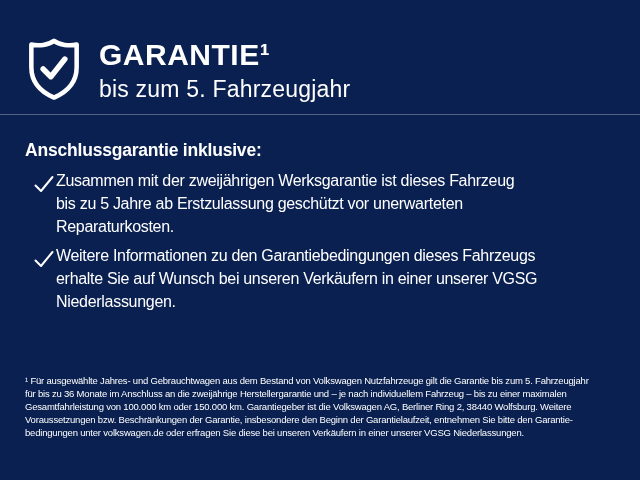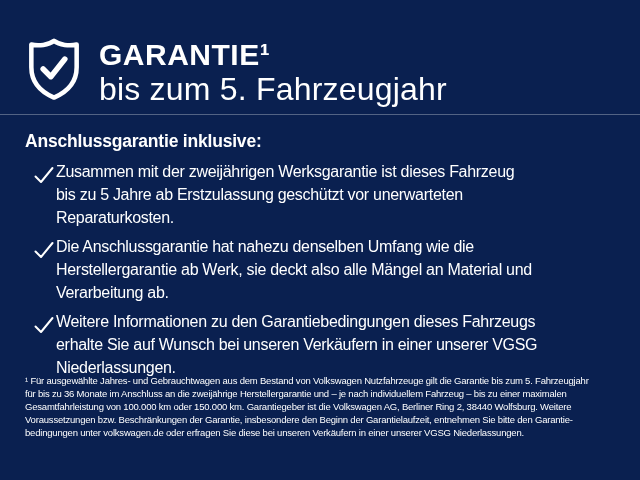--- a/index.html
+++ b/index.html
@@ -35,21 +35,21 @@
   .header-text { margin-top: 2px; }
   .title {
     margin: 0;
     font-size: 30px;
     line-height: 34px;
     font-weight: 700;
     letter-spacing: 0.5px;
   }
   .subtitle {
     margin-top: 1px;
-    font-size: 32px;
+    font-size: 23px;
     line-height: 32px;
     font-weight: 400;
     letter-spacing: 0.2px;
   }
 
   
   .divider {
     position: absolute;
     left: 0;
     top: 114px;
@@ -61,21 +61,21 @@
   }
 
   
   .main {
     position: absolute;
     left: 25px;
     top: 127px;
     width: 600px;
   }
   .section-heading {
-    margin: 3px 0 7px 0;
+    margin: 12px 0 7px 0;
     font-size: 17.5px;
     line-height: 22px;
     font-weight: 700;
     letter-spacing: -0.2px;
   }
   .benefit-list {
     list-style: none;
     margin: 8px;
     padding: 0;
   }
@@ -142,30 +142,20 @@
       <span class="benefit-text">Zusammen mit der zweijährigen Werksgarantie ist dieses Fahrzeug
 bis zu 5 Jahre ab Erstzulassung geschützt vor unerwarteten
 Reparaturkosten.</span>
     </li>
     <li>
       <span class="check">
         <svg width="22" height="22" viewBox="0 0 22 22" fill="none" xmlns="http://www.w3.org/2000/svg">
           <path d="M2.5 12.5 L8 18 L19.5 4" stroke="#FFFFFF" stroke-width="2" stroke-linecap="round" stroke-linejoin="round"></path>
         </svg>
       </span>
-      <span class="benefit-text">Die Anschlussgarantie hat nahezu denselben Umfang wie die
-Herstellergarantie ab Werk, sie deckt also alle Mängel an Material und
-Verarbeitung ab.</span>
-    </li>
-    <li>
-      <span class="check">
-        <svg width="22" height="22" viewBox="0 0 22 22" fill="none" xmlns="http://www.w3.org/2000/svg">
-          <path d="M2.5 12.5 L8 18 L19.5 4" stroke="#FFFFFF" stroke-width="2" stroke-linecap="round" stroke-linejoin="round"></path>
-        </svg>
-      </span>
       <span class="benefit-text">Weitere Informationen zu den Garantiebedingungen dieses Fahrzeugs
 erhalte Sie auf Wunsch bei unseren Verkäufern in einer unserer VGSG
 Niederlassungen.</span>
     </li>
   </ul>
 </div>
 
 <p class="footnote">¹ Für ausgewählte Jahres- und Gebrauchtwagen aus dem Bestand von Volkswagen Nutzfahrzeuge gilt die Garantie bis zum 5. Fahrzeugjahr
 für bis zu 36 Monate im Anschluss an die zweijährige Herstellergarantie und – je nach individuellem Fahrzeug – bis zu einer maximalen
 Gesamtfahrleistung von 100.000 km oder 150.000 km. Garantiegeber ist die Volkswagen AG, Berliner Ring 2, 38440 Wolfsburg. Weitere

